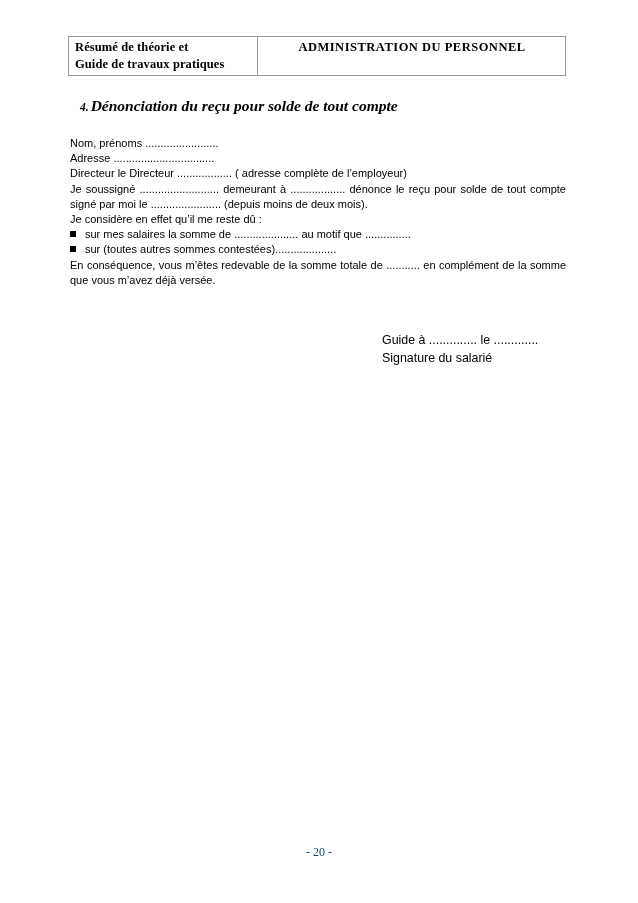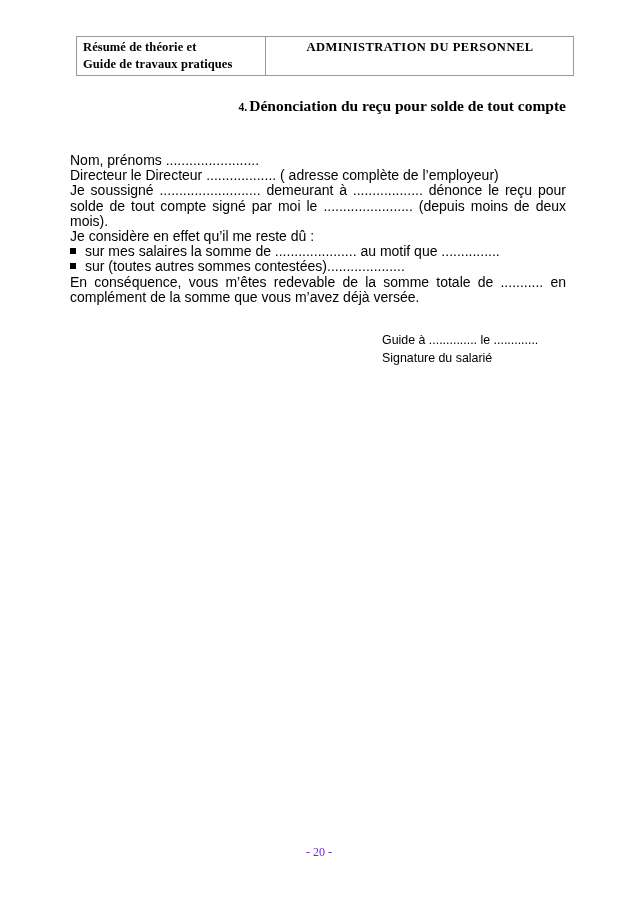--- a/index.html
+++ b/index.html
@@ -20,21 +20,21 @@
     position: absolute;
     left: 0;
     top: 0;
     width: 638px;
     height: 903px;
   }
 
   
   .header-table {
     position: absolute;
-    left: 76px;
+    left: 68px;
     top: 36px;
     width: 498px;
     border-collapse: collapse;
     table-layout: fixed;
   }
   .header-table td {
     border: 1px solid #9a9a9a;
     font-family: "Liberation Serif", serif;
     font-weight: bold;
     font-size: 12.5px;
@@ -54,45 +54,46 @@
     text-align: center;
     vertical-align: bottom;
     letter-spacing: 0.5px;
     padding-bottom: 4px;
     margin-top: 12px;
   }
 
   
   .doc-title {
     position: absolute;
-    left: 68px;
+    left: 80px;
     top: 97px;
     width: 498px;
-    text-align: right;
+    text-align: left;
     font-family: "Liberation Serif", serif;
     font-weight: bold;
     font-size: 15.5px;
     line-height: 1.2;
     white-space: nowrap;
+    font-style: italic;
   }
   .title-num {
     font-size: 11.5px;
     font-weight: bold;
     vertical-align: baseline;
     padding-right: 2px;
   }
 
   
   .body-block {
     position: absolute;
     left: 70px;
-    top: 153px;
+    top: 136px;
     width: 496px;
     font-family: "Liberation Sans", sans-serif;
-    font-size: 14px;
+    font-size: 11px;
     line-height: 15.2px;
   }
   .ln {
     white-space: nowrap;
   }
   .ln-wrap {
     white-space: normal;
   }
   .just {
     text-align: justify;
@@ -138,21 +139,21 @@
 
   
   .page-footer {
     position: absolute;
     left: 0;
     top: 845px;
     width: 638px;
     text-align: center;
     font-family: "Liberation Serif", serif;
     font-size: 12px;
-    color: #6d28d9;
+    color: #0c4a6e;
   }
 </style>
 </head>
 <body>
 
 <div class="page">
 
   <table class="header-table">
     <tbody>
         <tr>
@@ -165,20 +166,21 @@
   </tbody>
     </table>
 
   <div class="doc-title">
     <span class="title-num">4.</span><span>Dénonciation du reçu pour solde de tout compte</span>
   </div>
 
   <div class="body-block">
 
     <div class="ln">Nom, prénoms ........................</div>
+    <div class="ln">Adresse .................................</div>
     <div class="ln">Directeur le Directeur .................. (  adresse complète de l’employeur)</div>
 
     <div class="ln-wrap just">Je soussigné .......................... demeurant à .................. dénonce le reçu pour solde de tout compte signé par moi le ....................... (depuis moins de deux mois).</div>
 
     <div class="ln">Je considère en effet qu’il me reste dû :</div>
 
     <div class="bullet-item">
       <span class="bullet-mark"></span>
       <span class="bullet-text">sur mes salaires la somme de ..................... au motif que ...............</span>
     </div>

